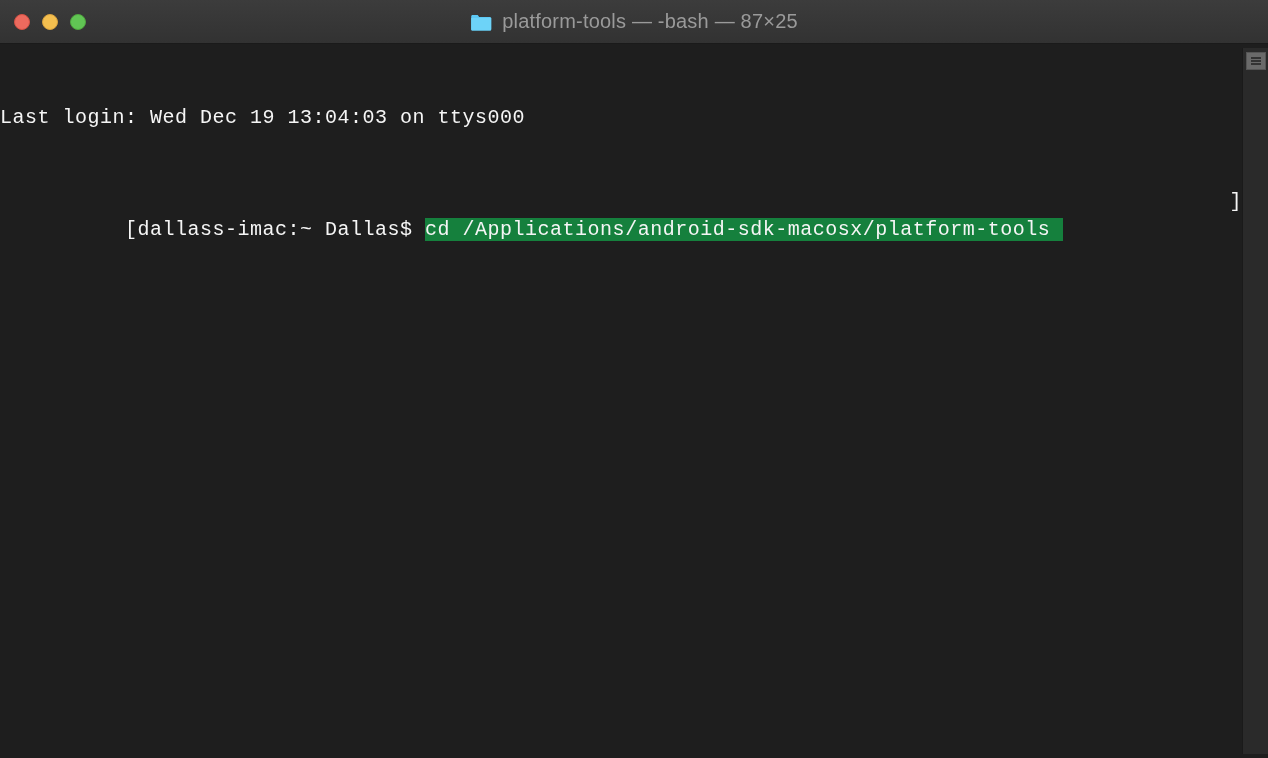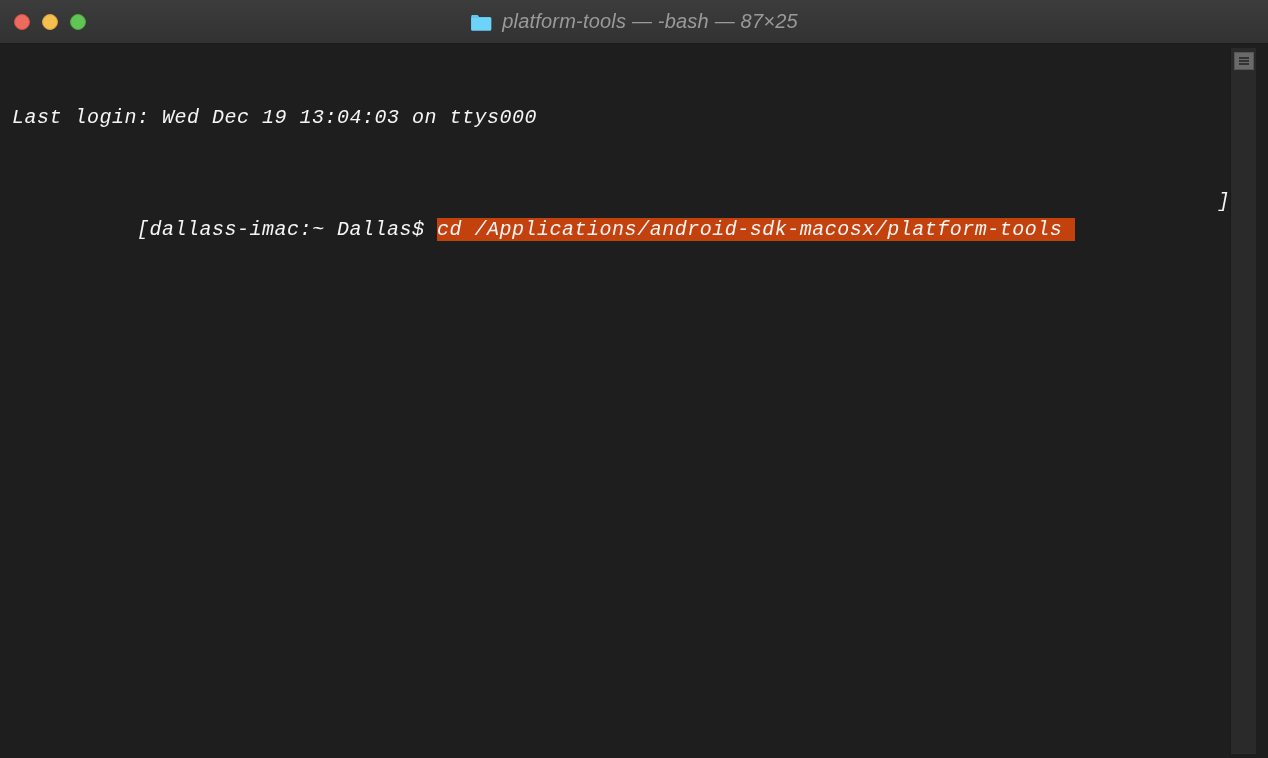--- a/index.html
+++ b/index.html
@@ -12,21 +12,20 @@
       height: 758px;
       background: #1e1e1e;
       font-family: 'Menlo', 'Monaco', 'Courier New', monospace;
       overflow: hidden;
     }
     .window {
       width: 100%;
       height: 100%;
       display: flex;
       flex-direction: column;
-      font-style: italic;
     }
     .titlebar {
       height: 44px;
       background: linear-gradient(to bottom, #3c3c3c, #323232);
       border-bottom: 1px solid #1a1a1a;
       display: flex;
       align-items: center;
       position: relative;
     }
     .traffic-lights {
@@ -74,40 +73,40 @@
     .title-text {
       color: #9a9a9a;
       font-size: 20px;
       font-family: -apple-system, BlinkMacSystemFont, 'Helvetica Neue', sans-serif;
       font-weight: 400;
       letter-spacing: 0.2px;
     }
     .terminal-body {
       flex: 1;
       background: #1e1e1e;
-      padding: 4px 12px;
+      padding: 4px 0;
       position: relative;
       display: flex;
     }
     .terminal-content {
       flex: 1;
       color: #f5f5f5;
       font-size: 20px;
       line-height: 28px;
       white-space: pre;
       letter-spacing: 0.5px;
     }
     .terminal-line {
       display: block;
     }
     .prompt-bracket {
       color: #f5f5f5;
     }
     .highlighted {
-      background: #c2410c;
+      background: #15803d;
       color: #f5f5f5;
     }
     .scrollbar-area {
       width: 26px;
       background: #2a2a2a;
       position: relative;
       border-left: 1px solid #1a1a1a;
     }
     .scrollbar-top-icon {
       width: 20px;

